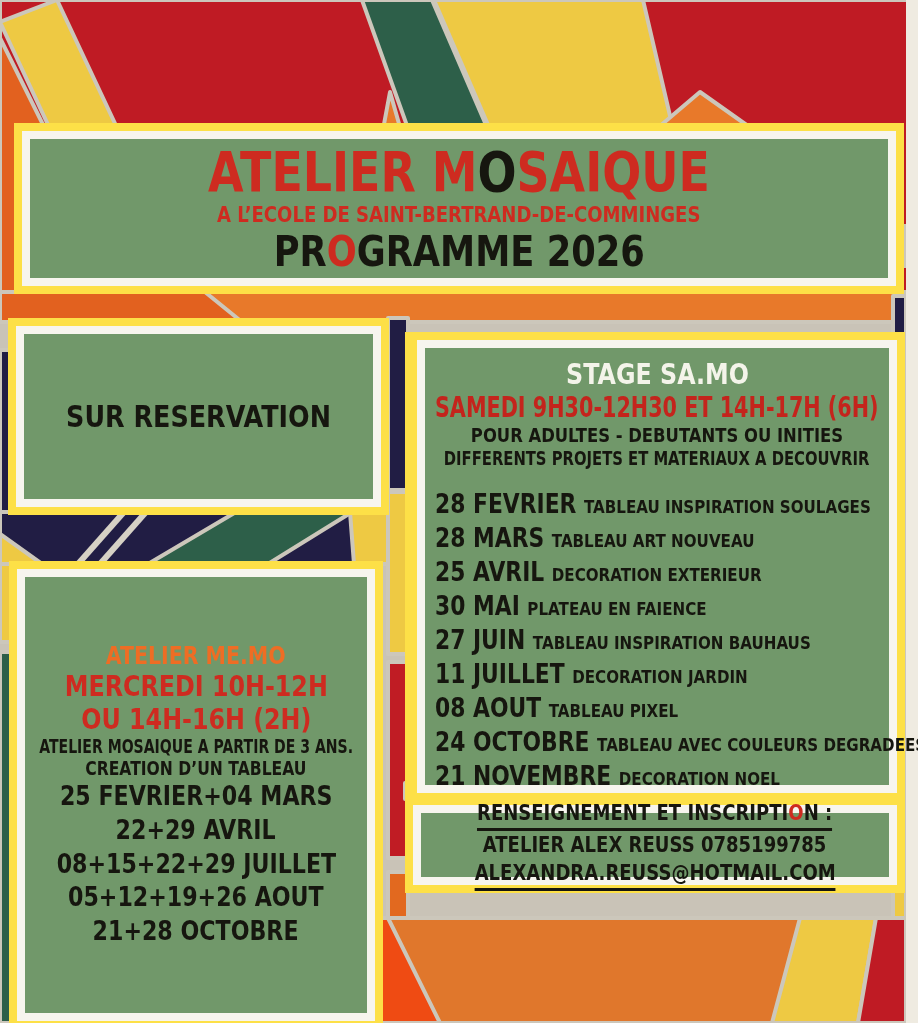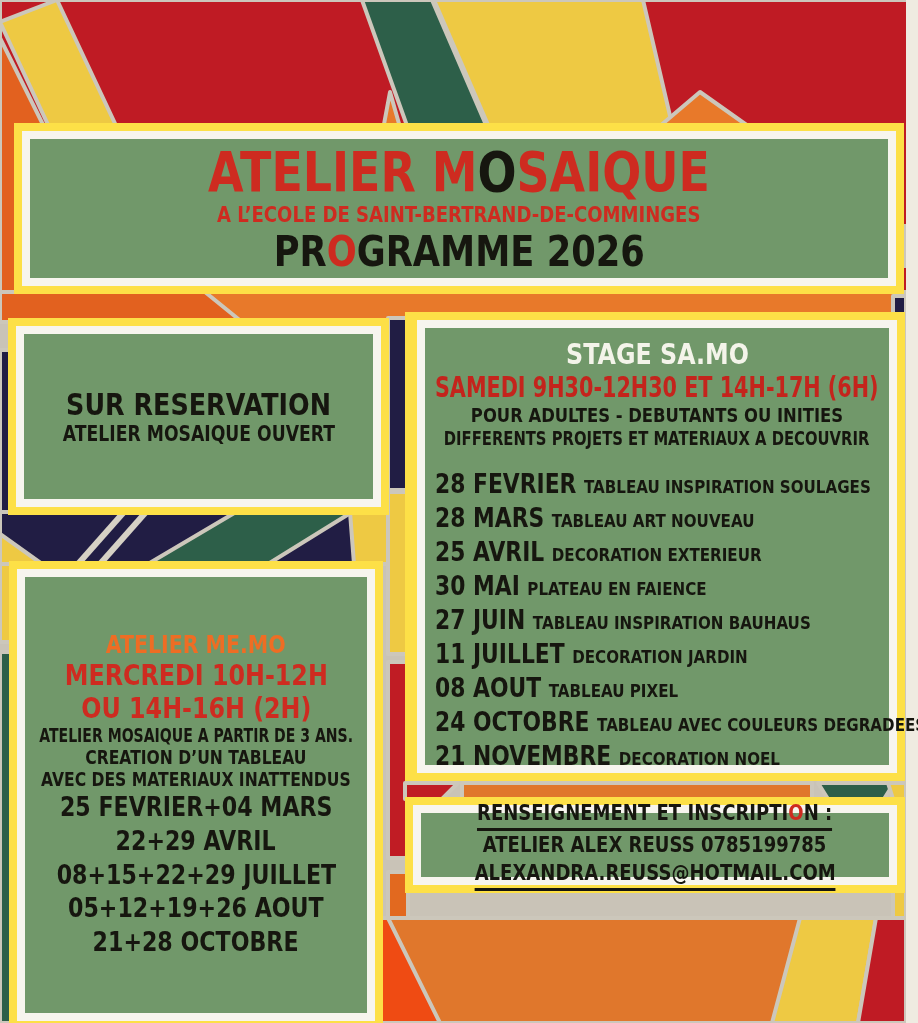--- a/index.html
+++ b/index.html
@@ -122,26 +122,25 @@
         <div class="line subtitle red"><span class="cx">A L’ECOLE DE SAINT-BERTRAND-DE-COMMINGES</span></div>
         <div class="line programme"><span class="cx"><span class="blk">PR</span><span class="red">O</span><span class="blk">GRAMME 2026</span></span></div>
       </div>
     </div>
   </div>
 
   <div class="panel" id="p-mamo" style="left:8px; top:318px; width:381px; height:197px;">
     <div class="pw">
       <div class="pg">
         <div class="line big blk"><span class="cx">SUR RESERVATION</span></div>
-        <div class="line sm blk"><span class="cx">ATELIER MOSAIQUE OUVERT</span></div>
-      </div>
-    </div>
-  </div>
-
-  <div class="panel" id="p-samo" style="left:405px; top:312px; width:500px; height:469px;padding-left:12px;">
+      </div>
+    </div>
+  </div>
+
+  <div class="panel" id="p-samo" style="left:405px; top:332px; width:500px; height:469px;padding-left:12px;">
     <div class="pw">
       <div class="pg">
         <div class="line h white"><span class="cx">STAGE SA.MO</span></div>
         <div class="line sched dkred"><span class="cx75">SAMEDI 9H30-12H30 ET 14H-17H (6H)</span></div>
         <div class="line sm blk"><span class="cx">POUR ADULTES - DEBUTANTS OU INITIES</span></div>
         <div class="line sm blk"><span class="cx75">DIFFERENTS PROJETS ET MATERIAUX A DECOUVRIR</span></div>
         <div class="list">
           <div class="srow">
               <span class="month">28 FEVRIER</span>
               <span class="theme">TABLEAU INSPIRATION SOULAGES</span>
@@ -184,21 +183,20 @@
   </div>
 
   <div class="panel" id="p-memo" style="left:9px; top:561px; width:374px; height:468px;">
     <div class="pw">
       <div class="pg">
         <div class="line h orange"><span class="cx">ATELIER ME.MO</span></div>
         <div class="line sched red"><span class="cx">MERCREDI 10H-12H</span></div>
         <div class="line sched red"><span class="cx">OU 14H-16H (2H)</span></div>
         <div class="line sm blk"><span class="cx75">ATELIER MOSAIQUE A PARTIR DE 3 ANS.</span></div>
         <div class="line sm blk"><span class="cx">CREATION D’UN TABLEAU</span></div>
-        <div class="line sm blk"><span class="cx">AVEC DES MATERIAUX INATTENDUS</span></div>
         <div class="line date blk"><span class="cx">25 FEVRIER+04 MARS</span></div>
         <div class="line date blk"><span class="cx">22+29 AVRIL</span></div>
         <div class="line date blk"><span class="cx">08+15+22+29 JUILLET</span></div>
         <div class="line date blk"><span class="cx">05+12+19+26 AOUT</span></div>
         <div class="line date blk"><span class="cx">21+28 OCTOBRE</span></div>
       </div>
     </div>
   </div>
 
   <div class="panel" id="p-contact" style="left:405px; top:797px; width:500px; height:96px;">

